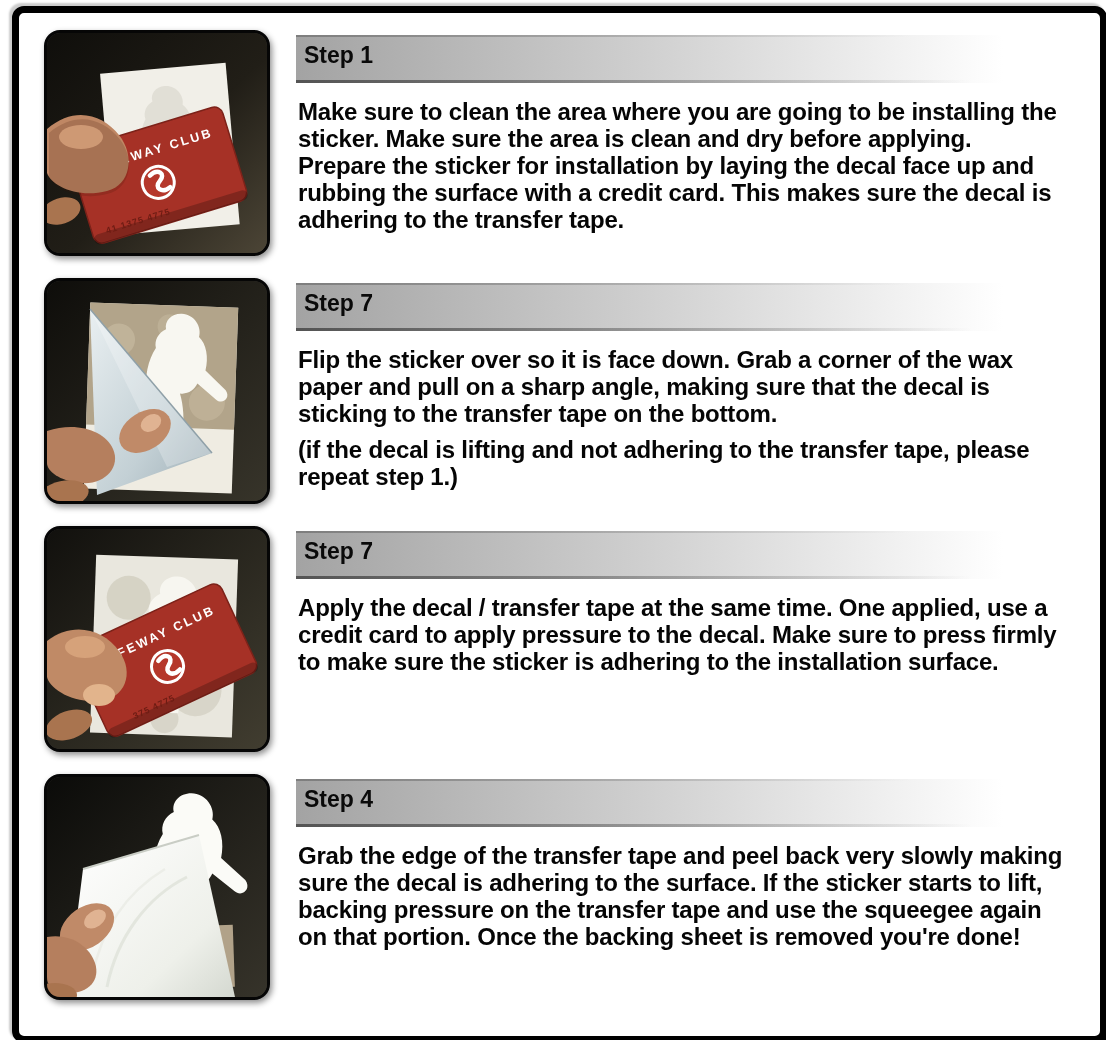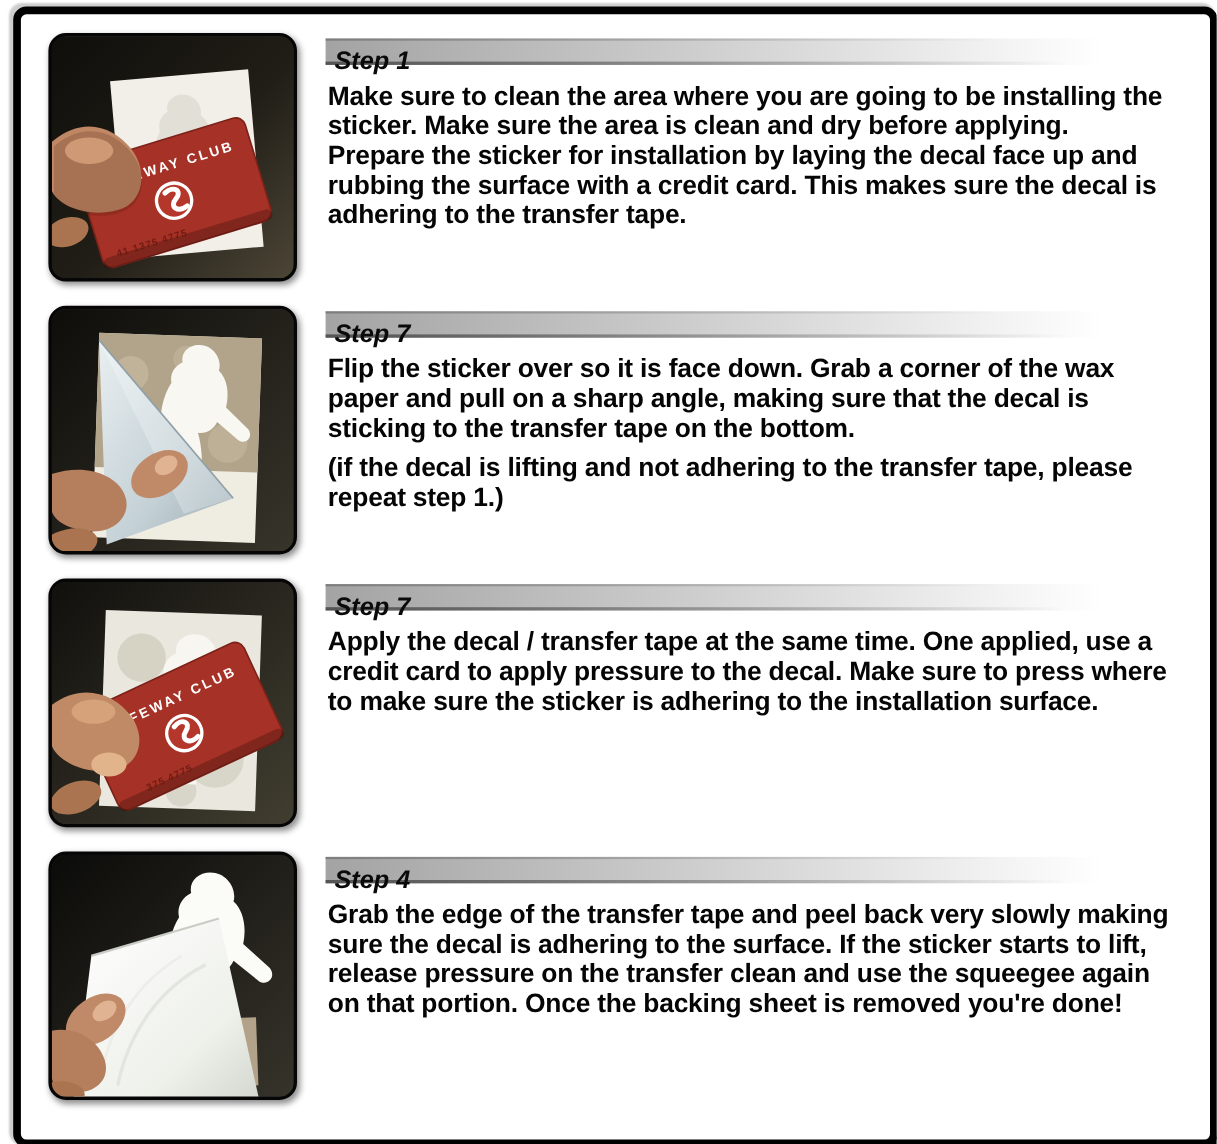--- a/index.html
+++ b/index.html
@@ -11,26 +11,25 @@
     padding:17px 0 0 25px;box-sizing:content-box;
   }
   .row{display:flex;align-items:flex-start;margin-bottom:22px;}
   .photo{
     width:220px;height:220px;flex:0 0 auto;border:3px solid #060606;border-radius:16px;
     overflow:hidden;background:#14120e;box-shadow:2px 3px 6px rgba(0,0,0,.45), inset 0 0 0 1px #3a3a3a;
   }
   .photo svg{display:block;}
   .content{margin-left:26px;width:768px;}
   .step-header{
-    position:relative;height:24px;margin-top:5px;
+    position:relative;height:48px;margin-top:5px;
     background:
       linear-gradient(to right, rgba(70,70,70,.85), rgba(70,70,70,0) 88%) left bottom/100% 3px no-repeat,
       linear-gradient(to right, rgba(110,110,110,.7), rgba(110,110,110,0) 80%) left top/100% 2px no-repeat,
       linear-gradient(to right, #a3a3a3, #cfcfcf 45%, #ffffff 92%);
-    font-style: italic;
   }
   .step-header .title{
     display:block;font-weight:bold;font-size:23px;line-height:41px;padding-left:8px;
     color:#0a0a0a;letter-spacing:0px;
   }
   p.body{
     font-weight:bold;font-size:24px;line-height:27px;letter-spacing:-0.2px;color:#050505;
     margin:15px 0 0 2px;
   }
   p.body + p.body{margin-top:9px;}
@@ -162,21 +161,21 @@
           <ellipse cx="38" cy="118" rx="20" ry="11" fill="#dba87f" opacity="0.8"></ellipse>
           <ellipse cx="52" cy="166" rx="16" ry="11" fill="#e2b48c"></ellipse>
           <ellipse cx="22" cy="196" rx="24" ry="14" fill="#a9744f" transform="rotate(-20 22 196)"></ellipse>
         </g>
       </svg>
     </div>
     <div class="content">
       <div class="step-header">
         <span class="title">Step 7</span>
       </div>
-      <p class="body">Apply the decal / transfer tape at the same time.  One applied, use a credit card to apply pressure to the decal.  Make sure to press where to make sure the sticker is adhering to the installation surface.</p>
+      <p class="body">Apply the decal / transfer tape at the same time.  One applied, use a credit card to apply pressure to the decal.  Make sure to press firmly to make sure the sticker is adhering to the installation surface.</p>
 
     </div>
   </div>
 
   <div class="row">
     <div class="photo">
       <svg width="220" height="220" viewBox="0 0 220 220">
         <defs>
           <linearGradient id="bg4" x1="0" y1="0" x2="1" y2="1">
             <stop offset="0" stop-color="#0b0b09"></stop>
@@ -206,18 +205,18 @@
           <ellipse cx="48" cy="142" rx="12" ry="8" fill="#e0b392" transform="rotate(-35 48 142)"></ellipse>
           <path d="M0 160 C22 156 42 168 48 186 C54 204 40 218 18 216 C4 214 0 208 0 200 Z" fill="#b57f5e"></path>
           <ellipse cx="8" cy="218" rx="22" ry="12" fill="#a9744f"></ellipse>
         </g>
       </svg>
     </div>
     <div class="content">
       <div class="step-header">
         <span class="title">Step 4</span>
       </div>
-      <p class="body">Grab the edge of the transfer tape and peel back very slowly making sure the decal is adhering to the surface.  If the sticker starts to lift, release pressure on the transfer clean and use the squeegee again on that portion.  Once the backing sheet is removed you're done!</p>
+      <p class="body">Grab the edge of the transfer tape and peel back very slowly making sure the decal is adhering to the surface.  If the sticker starts to lift, backing pressure on the transfer tape and use the squeegee again on that portion.  Once the backing sheet is removed you're done!</p>
 
     </div>
   </div>
 
 </div>
 
 </body></html>

